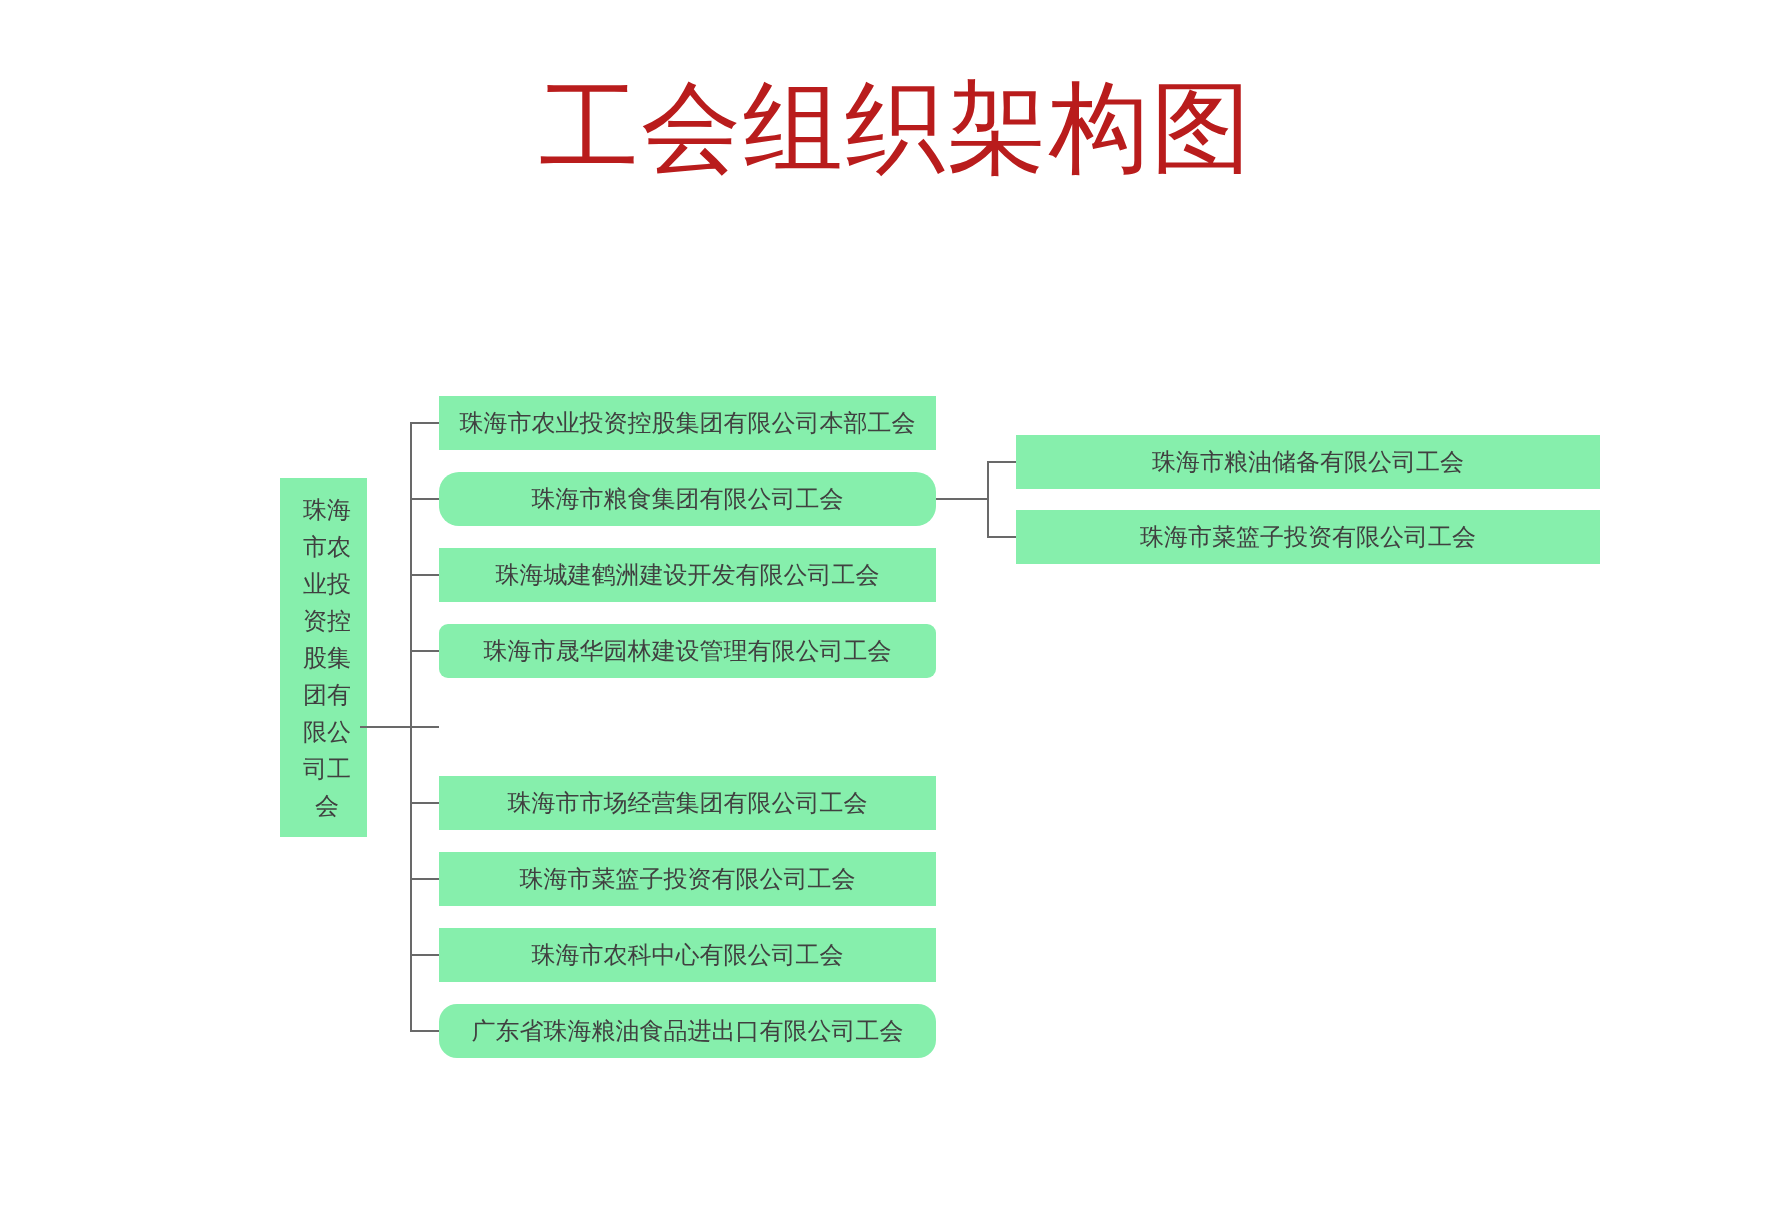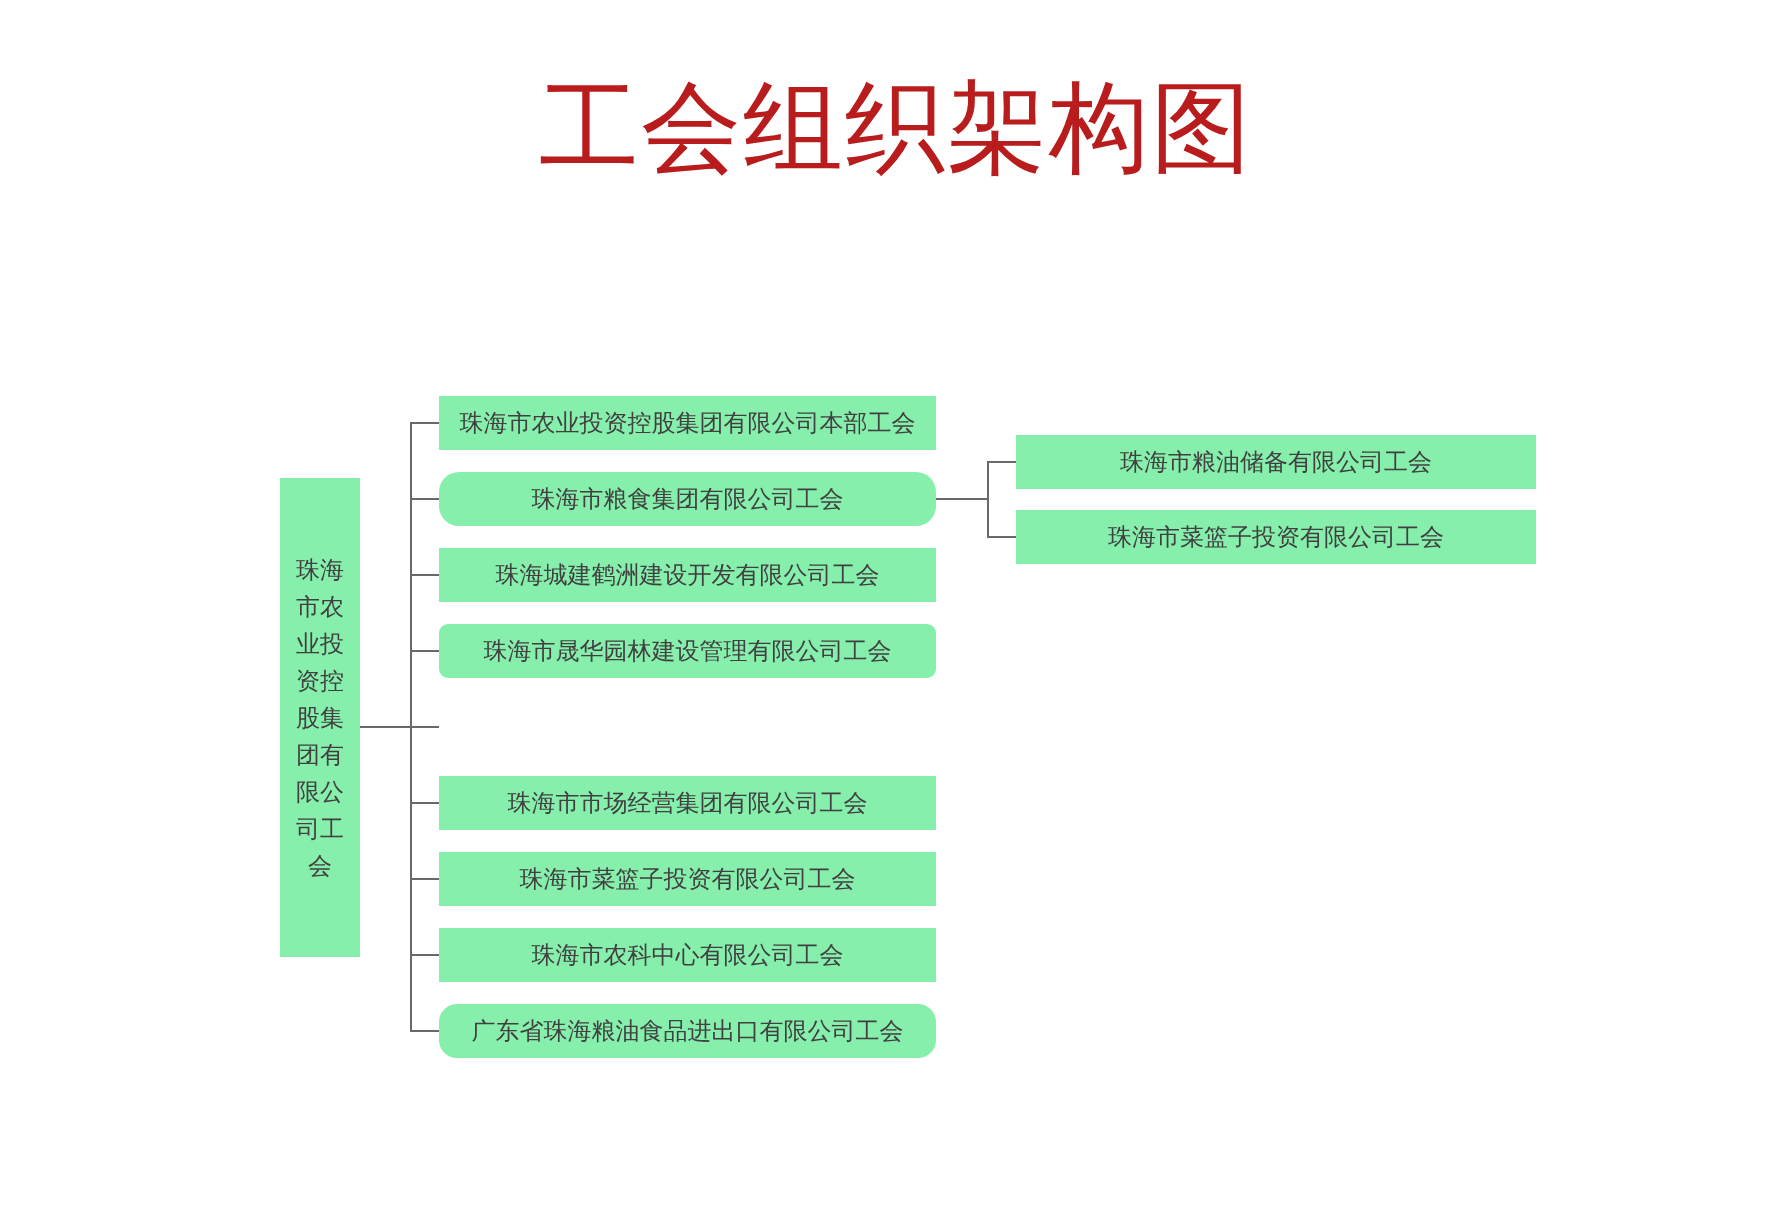--- a/index.html
+++ b/index.html
@@ -14,30 +14,30 @@
     position:absolute;left:0;top:72px;width:1792px;
     text-align:center;font-size:100px;line-height:1.1;
     color:#b91c1c;white-space:nowrap;letter-spacing:2px;
   }
   .node{
     position:absolute;background:#86efac;color:#404040;
     display:flex;align-items:center;justify-content:center;
     font-size:24px;text-align:center;
   }
   .root-box{
-    left:280px;top:478px;width:80px;height:479px;
+    left:280px;top:478px;width:80px;height:359px;padding-left:7px;
   }
   .root-box .vtext{
     width:52px;line-height:37px;word-break:break-all;
   }
   .child-box{
     left:439px;width:497px;height:54px;
   }
   .grand-box{
-    left:1016px;width:520px;height:54px;
+    left:1016px;width:584px;height:54px;
   }
   .line{position:absolute;background:#696969;}
   .hline{height:2px;}
   .vline{width:2px;}
 </style>
 </head>
 <body>
 
 <div id="stage">
   <div class="title">工会组织架构图</div>

